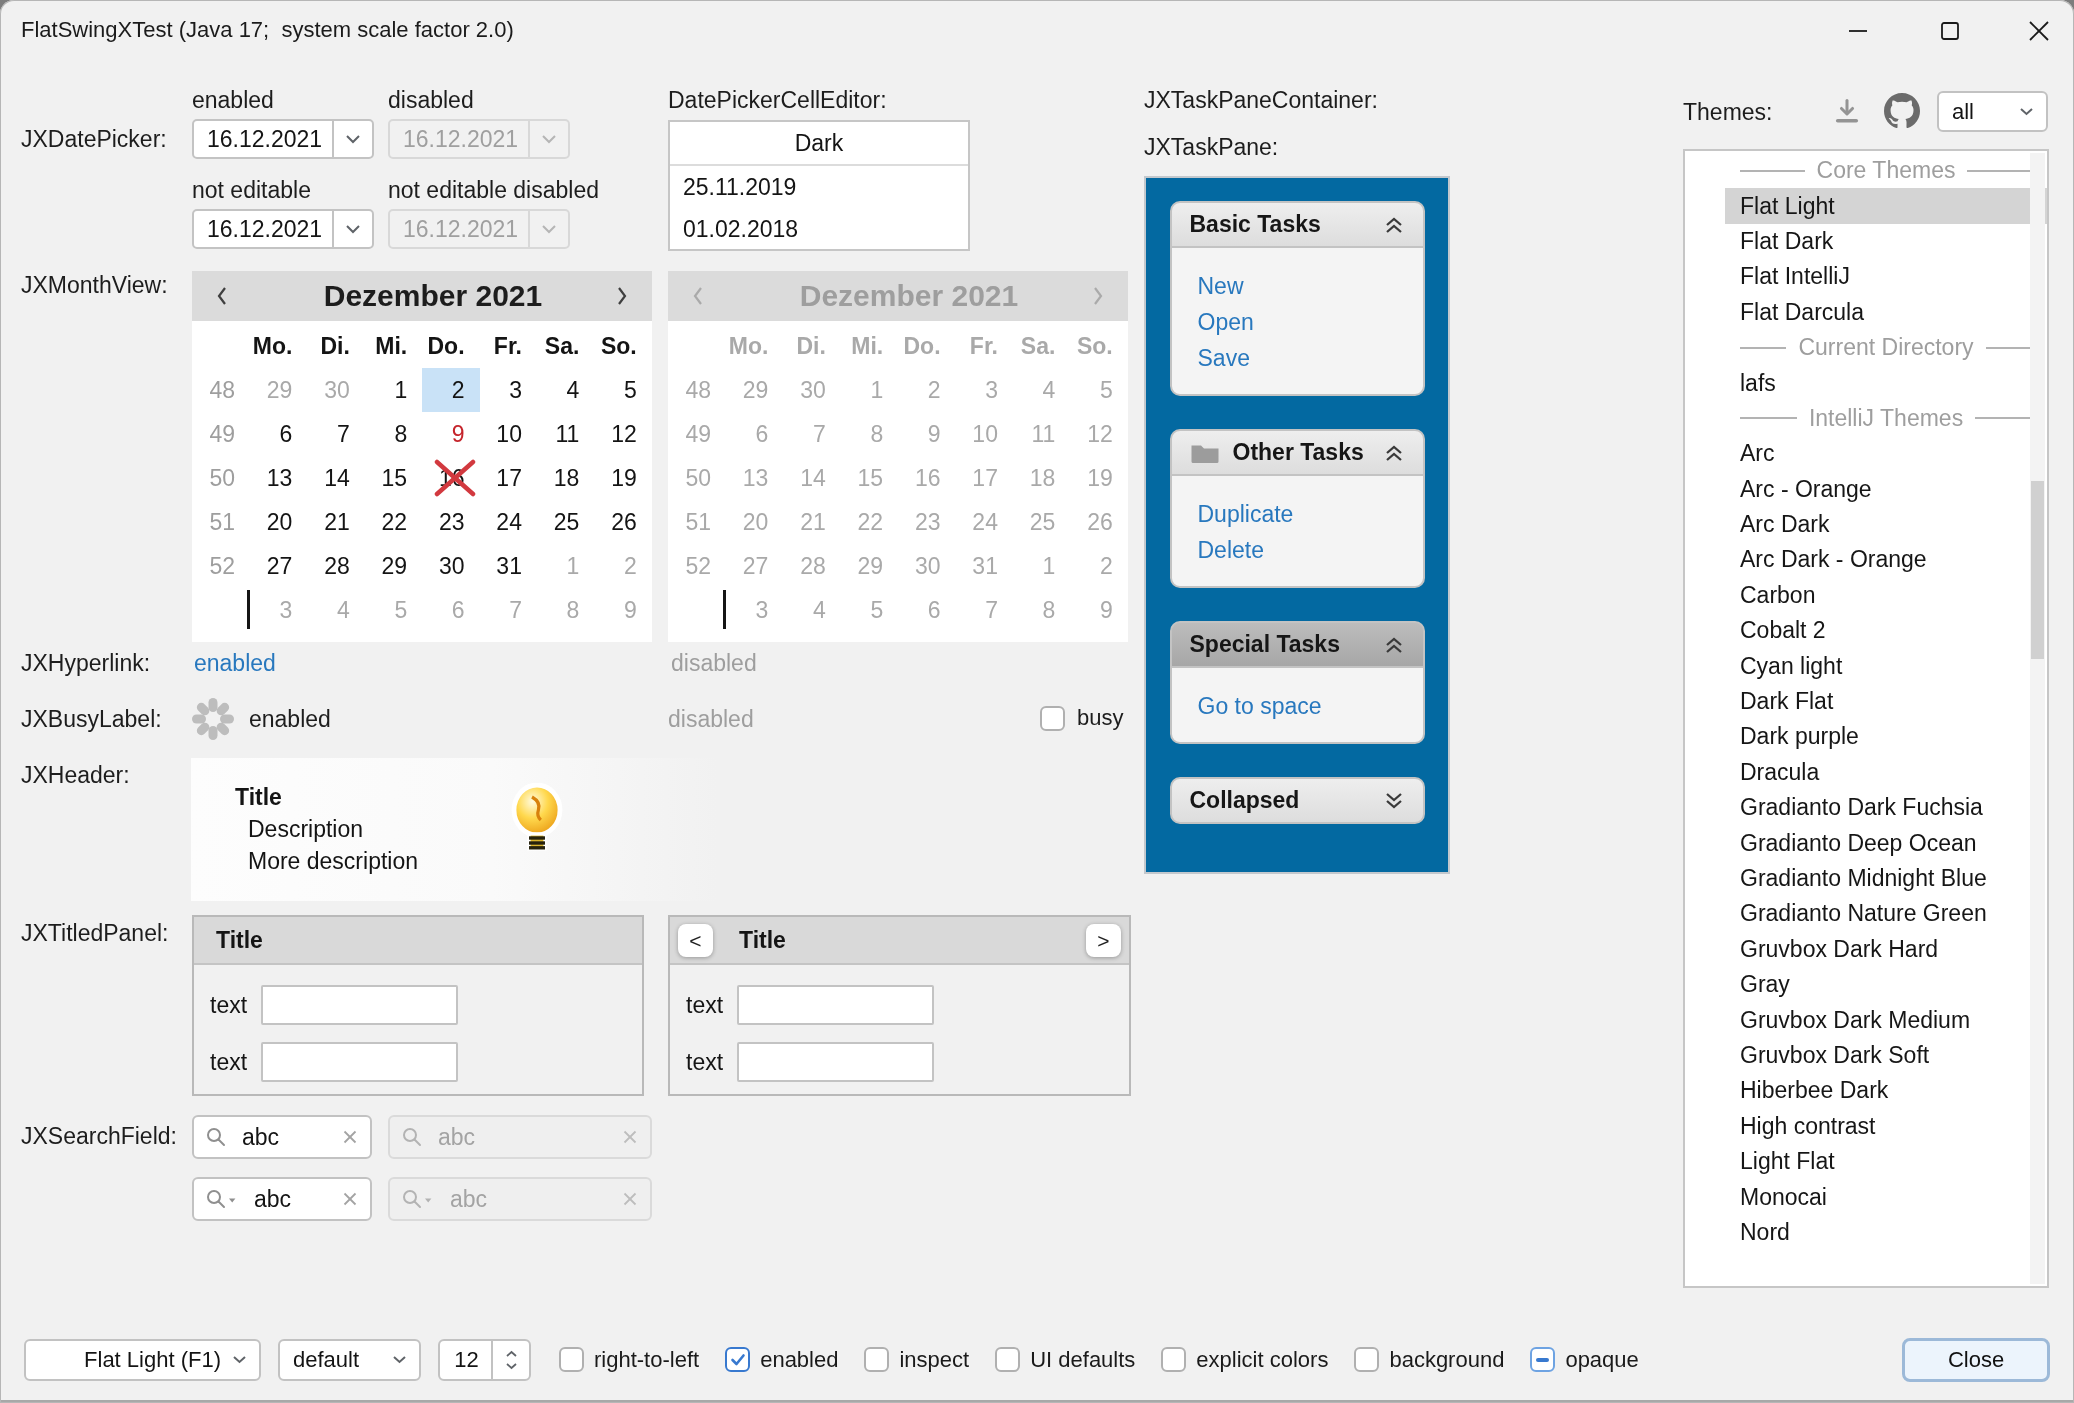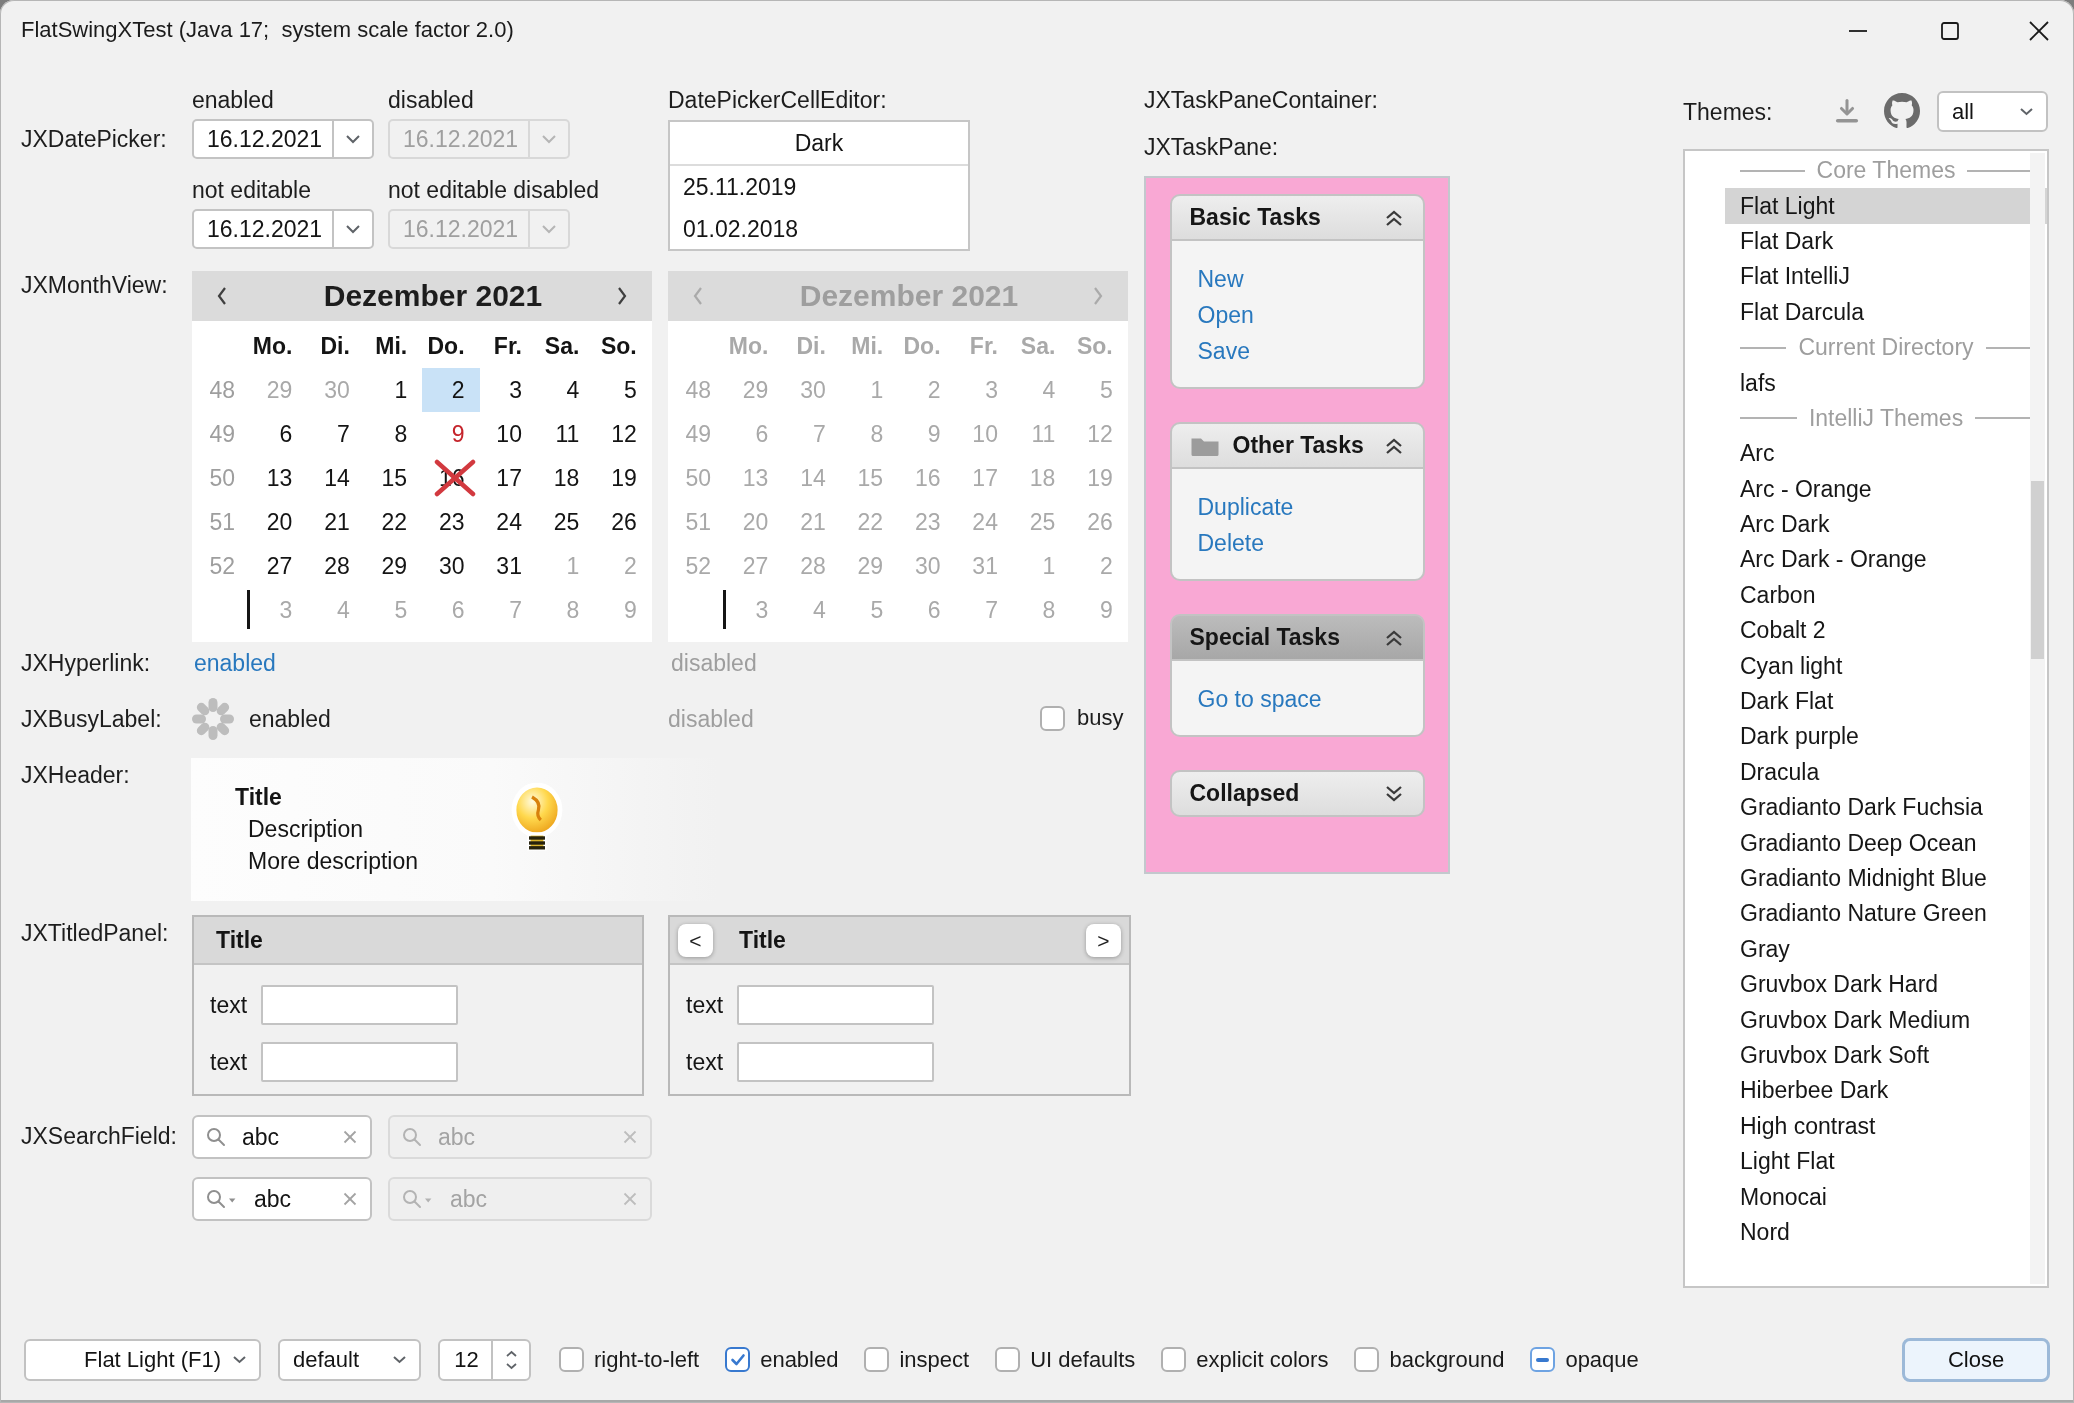--- a/index.html
+++ b/index.html
@@ -56,21 +56,21 @@
   .tlab{position:absolute;left:16px;transform:translateY(-50%);font-size:23px;color:#141414;}
   
   .sf{position:absolute;height:44px;background:#fff;border:2px solid #c2c2c2;border-radius:6px;box-sizing:border-box;}
   .sf .ic{position:absolute;left:11px;top:50%;transform:translateY(-50%);display:flex;align-items:center;}
   .sf .v{position:absolute;left:48px;top:50%;transform:translateY(-50%);font-size:23px;color:#141414;}
   .sf.dd .v{left:60px;}
   .sf .x{position:absolute;right:11px;top:50%;transform:translateY(-50%);display:flex;}
   .sf.dis{background:#efefef;border-color:#dadada;}
   .sf.dis .v{color:#a3a3a3;}
   
-  #tpc{position:absolute;left:1144px;top:176px;width:306px;height:698px;background:#f9a8d4;border:2px solid #c3c8cd;box-sizing:border-box;padding-top:16px;}
+  #tpc{position:absolute;left:1144px;top:176px;width:306px;height:698px;background:#0369a1;border:2px solid #c3c8cd;box-sizing:border-box;padding-top:23px;}
   .pane{width:255px;margin:0 auto 33px auto;}
   .pane-h{height:47px;border:2px solid #c3c3c3;border-radius:10px;background:linear-gradient(#eeeeee,#dddddd);display:flex;align-items:center;
           padding:0 18px;box-sizing:border-box;font-weight:bold;font-size:23px;color:#161616;}
   .pane.open .pane-h{border-radius:10px 10px 0 0;}
   .pane-h.special{background:linear-gradient(#bcbcbc,#a7a7a7);}
   .pane-c{border:2px solid #c3c3c3;border-top:none;border-radius:0 0 10px 10px;background:#f4f4f4;padding:20px 0 18px 26px;}
   .pane-c .link{display:block;line-height:36px;}
   .chev{margin-left:auto;display:flex;}
   .fold{margin-right:13px;display:flex;}
   
@@ -559,22 +559,22 @@
       <div class="trow">Carbon</div>
       <div class="trow">Cobalt 2</div>
       <div class="trow">Cyan light</div>
       <div class="trow">Dark Flat</div>
       <div class="trow">Dark purple</div>
       <div class="trow">Dracula</div>
       <div class="trow">Gradianto Dark Fuchsia</div>
       <div class="trow">Gradianto Deep Ocean</div>
       <div class="trow">Gradianto Midnight Blue</div>
       <div class="trow">Gradianto Nature Green</div>
+      <div class="trow">Gruvbox Dark Hard</div>
       <div class="trow">Gray</div>
-      <div class="trow">Gruvbox Dark Hard</div>
       <div class="trow">Gruvbox Dark Medium</div>
       <div class="trow">Gruvbox Dark Soft</div>
       <div class="trow">Hiberbee Dark</div>
       <div class="trow">High contrast</div>
       <div class="trow">Light Flat</div>
       <div class="trow">Monocai</div>
       <div class="trow">Nord</div>
       <div id="tscroll">
         <div id="tthumb"></div>
       </div>

